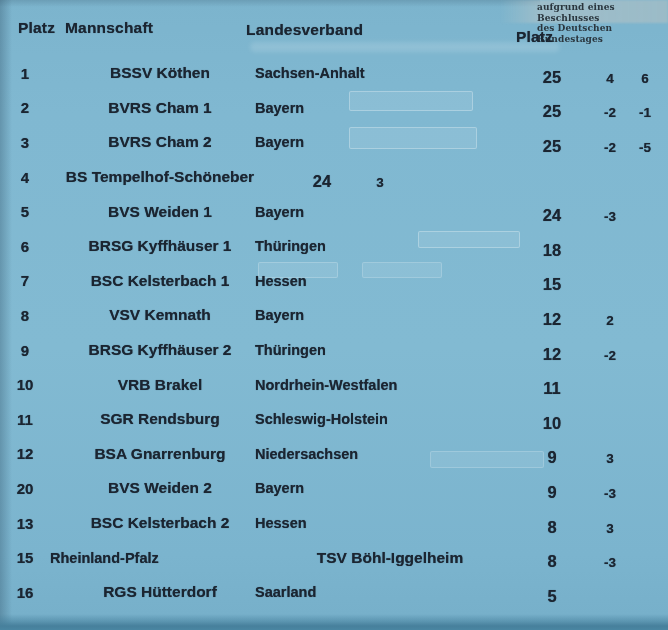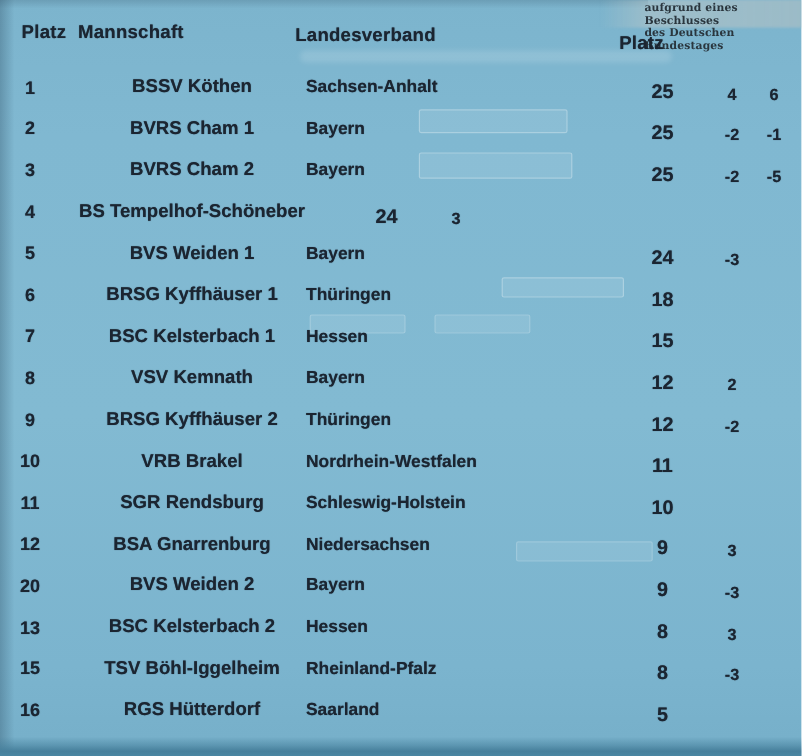--- a/index.html
+++ b/index.html
@@ -190,22 +190,22 @@
       <div class="row">
     <div class="cell c-platz">13</div>
     <div class="cell c-mannschaft">BSC Kelsterbach 2</div>
     <div class="cell c-landesverband">Hessen</div>
     <div class="cell c-punkte">8</div>
     <div class="cell c-diff1">3</div>
     <div class="cell c-diff2"></div>
   </div>
       <div class="row">
     <div class="cell c-platz">15</div>
+    <div class="cell c-landesverband">Rheinland-Pfalz</div>
     <div class="cell c-mannschaft">TSV Böhl-Iggelheim</div>
-    <div class="cell c-landesverband">Rheinland-Pfalz</div>
     <div class="cell c-punkte">8</div>
     <div class="cell c-diff1">-3</div>
     <div class="cell c-diff2"></div>
   </div>
       <div class="row">
     <div class="cell c-platz">16</div>
     <div class="cell c-mannschaft">RGS Hütterdorf</div>
     <div class="cell c-landesverband">Saarland</div>
     <div class="cell c-punkte">5</div>
     <div class="cell c-diff1"></div>

